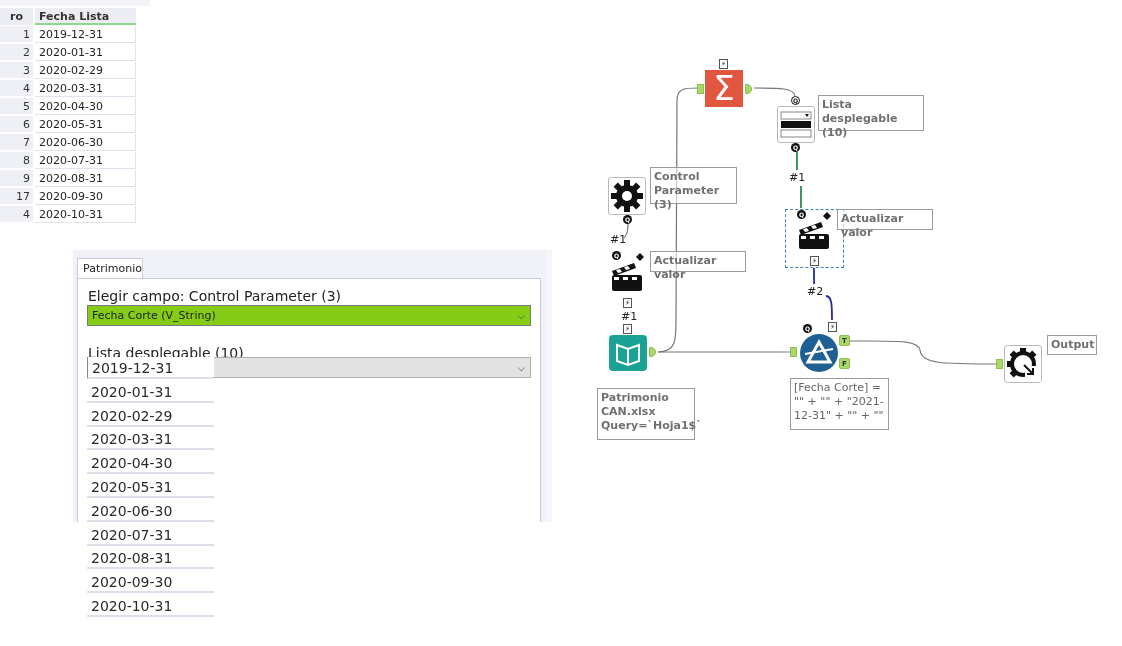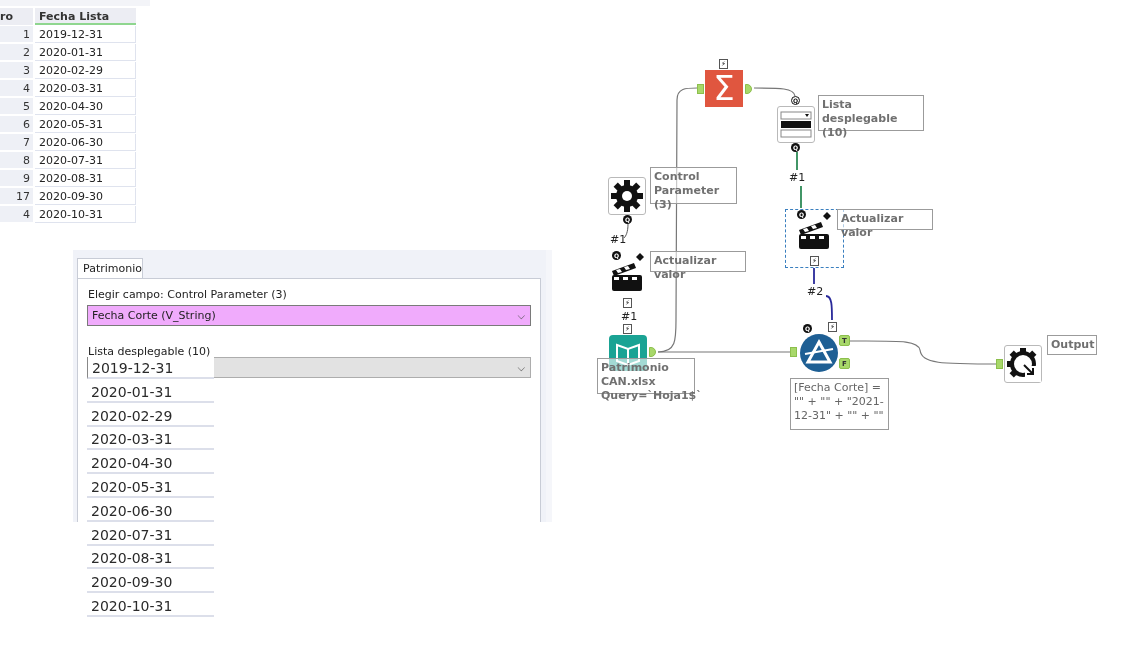--- a/index.html
+++ b/index.html
@@ -1,30 +1,30 @@
 <!DOCTYPE html>
 <html><head>
 <meta charset="utf-8">
 <style>
   html, body { margin:0; padding:0; background:#ffffff; }
   body { width:1122px; height:646px; position:relative; overflow:hidden; font-family:"DejaVu Sans","Liberation Sans",sans-serif; color:#222; }
   .grid-topband { position:absolute; left:0; top:0; width:150px; height:6px; background:#f3f4f8; }
   .grid-header { position:absolute; top:8px; height:17px; background:#ecedf3; font-size:11px; font-weight:bold; line-height:17px; color:#333; }
-  .grid-header.rownum { left:0; width:33px; text-align:left; padding-left:0; }
+  .grid-header.rownum { left:0; width:33px; text-align:center; padding-left:0; }
   .grid-header.col { left:35px; width:101px; padding-left:4px; box-sizing:border-box; border-bottom:2px solid #8fd68f; }
   .grid-row { position:absolute; left:0; width:136px; height:18px; font-size:11px; line-height:17px; }
   .grid-row .num { position:absolute; left:0; width:33px; height:17px; background:#eef0f6; text-align:right; padding-right:3px; box-sizing:border-box; border-bottom:1px solid #fff; color:#333; }
   .grid-row .val { position:absolute; left:35px; width:101px; height:17px; padding-left:4px; box-sizing:border-box; border-bottom:1px solid #dfe3ee; border-right:1px solid #dfe3ee; color:#222; }
 
   
   .panel { position:absolute; left:73px; top:250px; width:473px; height:272px; background:#f0f2f8; }
   .panel-tab { position:absolute; left:4px; top:8px; width:66px; height:21px; background:#fff; border:1px solid #c8ccd6; border-bottom:none; font-size:11px; line-height:20px; padding-left:5px; box-sizing:border-box; }
   .panel-body { position:absolute; left:4px; top:28px; width:464px; height:244px; background:#fff; border:1px solid #c8ccd6; border-bottom:none; box-sizing:border-box; }
-  .field-label { position:absolute; font-size:11px; color:#222; }
-  .select { position:absolute; height:21px; border:1px solid #7a7a7a; background:#f0abfc; box-sizing:border-box; font-size:11px; line-height:19px; padding-left:4px; }
+  .field-label { position:absolute; font-size:14px; color:#222; }
+  .select { position:absolute; height:21px; border:1px solid #7a7a7a; background:#84cc16; box-sizing:border-box; font-size:11px; line-height:19px; padding-left:4px; }
   .select.disabled { background:#e2e2e2; border-color:#adadad; }
   .select .chev { position:absolute; right:5px; top:0; font-size:10px; color:#555; }
   .panel-right-fade { position:absolute; left:546px; top:250px; width:6px; height:272px; background:#f5f6fa; }
 
   
   .dropdown-list { position:absolute; left:87px; top:357px; width:128px; }
   .dd-item { position:absolute; left:0; width:127px; height:22px; background:#fff; font-size:14px; line-height:22px; padding-left:4px; box-sizing:border-box; color:#2a2a2a; border-bottom:2px solid #dcdfea; }
   .dd-item:first-child { border-left:1px solid #888; }
   svg.wires { position:absolute; left:0; top:0; width:1122px; height:646px; pointer-events:none; }
   .tool { position:absolute; box-sizing:border-box; }
@@ -218,21 +218,21 @@
 <div class="conn-label" style="left:621px;top:310px;">#1</div>
 <div class="bolt" style="left:623px;top:324px;">⚡</div>
 
 <div class="tool" style="left:609px;top:335px;width:38px;height:36px;background:#1aa394;border-radius:4px;">
   <svg width="38" height="36">
     <path d="M8 10 L19 14 L30 10 L30 26 L19 30 L8 26 Z" fill="none" stroke="#fff" stroke-width="2"></path>
     <line x1="19" y1="14" x2="19" y2="30" stroke="#fff" stroke-width="2"></line>
   </svg>
 </div>
 <div class="anchor-out" style="left:649px;top:347px;"></div>
-<div class="annot" style="left:597px;top:358px;width:98px;height:36px;">Patrimonio CAN.xlsx Query=`Hoja1$`</div>
+<div class="annot" style="left:597px;top:388px;width:98px;height:52px;">Patrimonio CAN.xlsx Query=`Hoja1$`</div>
 
 <div class="q-badge" style="left:803px;top:324px;">Q</div>
 <div class="bolt" style="left:828px;top:322px;">⚡</div>
 <div class="anchor-in" style="left:790px;top:347px;"></div>
 <div class="tool" style="left:800px;top:334px;width:38px;height:38px;border-radius:50%;background:#1e5f94;">
   <svg width="38" height="38">
     <polygon points="19,8 30,28 8,28" fill="none" stroke="#fff" stroke-width="3"></polygon>
     <line x1="5" y1="20" x2="33" y2="15" stroke="#fff" stroke-width="2"></line>
   </svg>
 </div>

